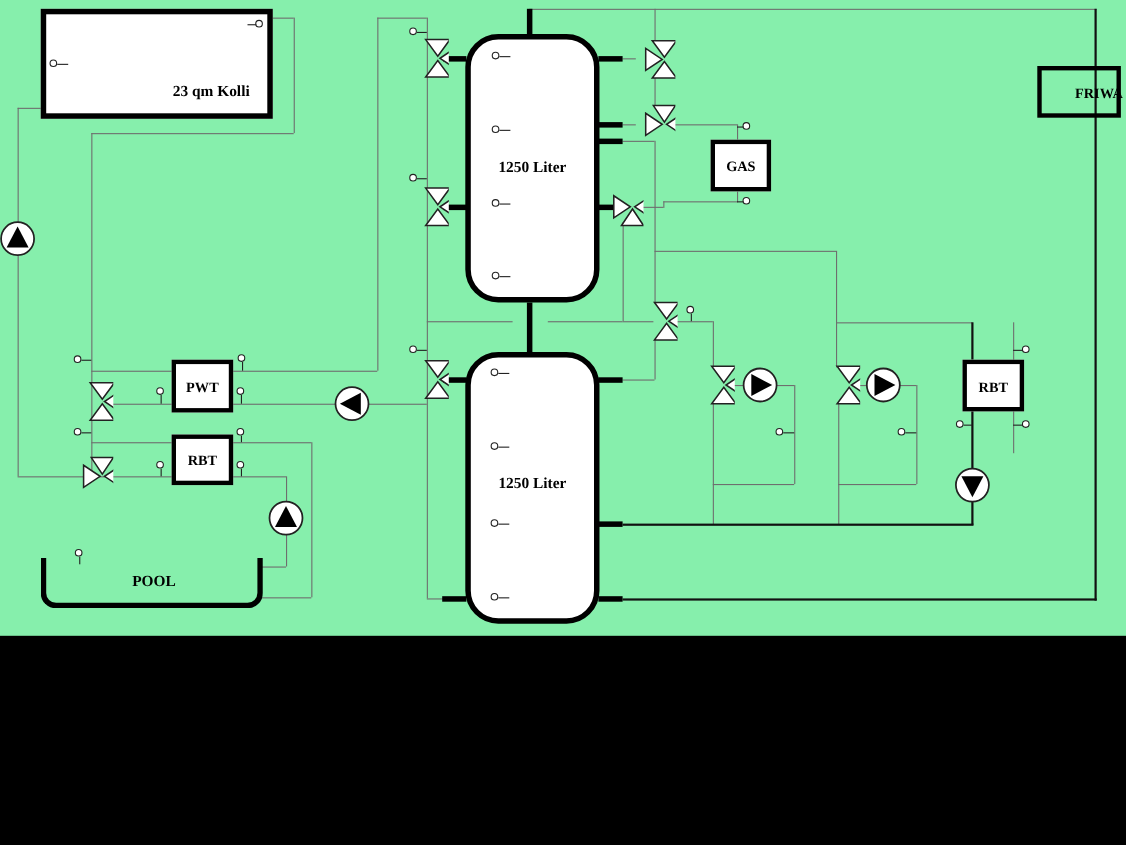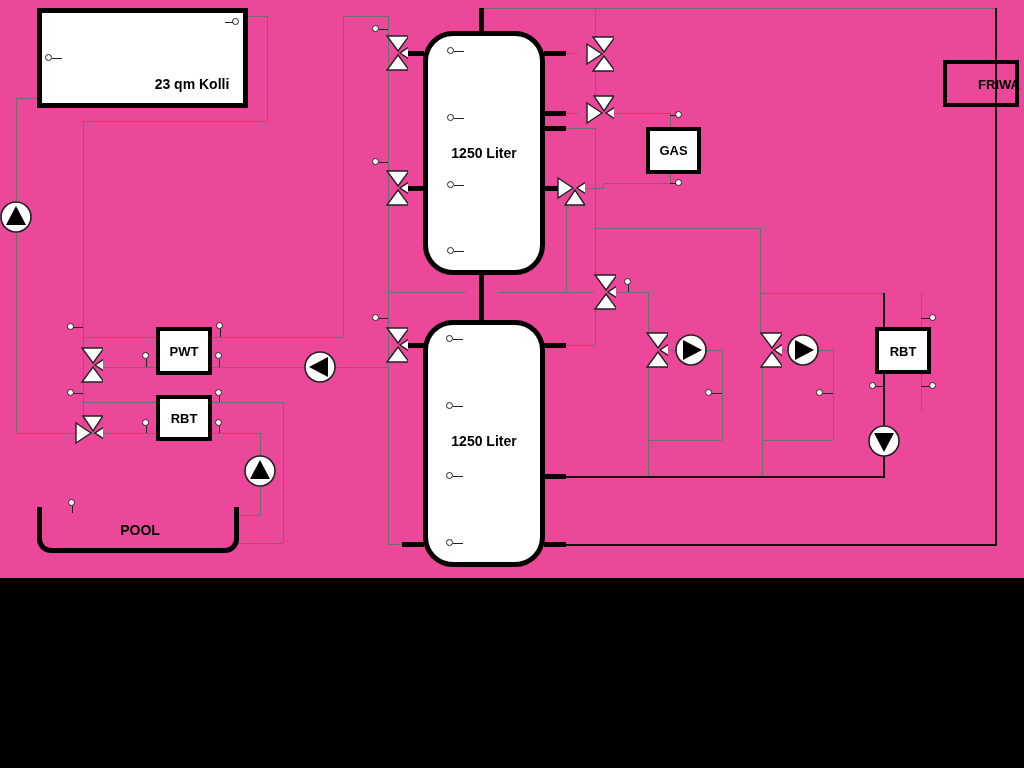--- a/index.html
+++ b/index.html
@@ -1,17 +1,17 @@
 <!DOCTYPE html>
 <html><head>
 <meta charset="utf-8">
 <style>
   html,body{margin:0;padding:0;background:#fff;}
-  #canvas{position:relative;width:1024px;height:768px;background:#ec4899;overflow:hidden;
-          font-family:Liberation Sans, sans-serif;}
+  #canvas{position:relative;width:1024px;height:768px;background:#86efac;overflow:hidden;
+          font-family:Liberation Serif, serif;}
   
   .hl{position:absolute;height:1px;background:#6e6e6e;}
   .vl{position:absolute;width:1px;background:#6e6e6e;}
   
   .hk{position:absolute;height:2px;background:#111;}
   .vk{position:absolute;width:2px;background:#111;}
   
   .sh{position:absolute;height:1px;background:#222;}
   .sv{position:absolute;width:1px;background:#222;}
   

